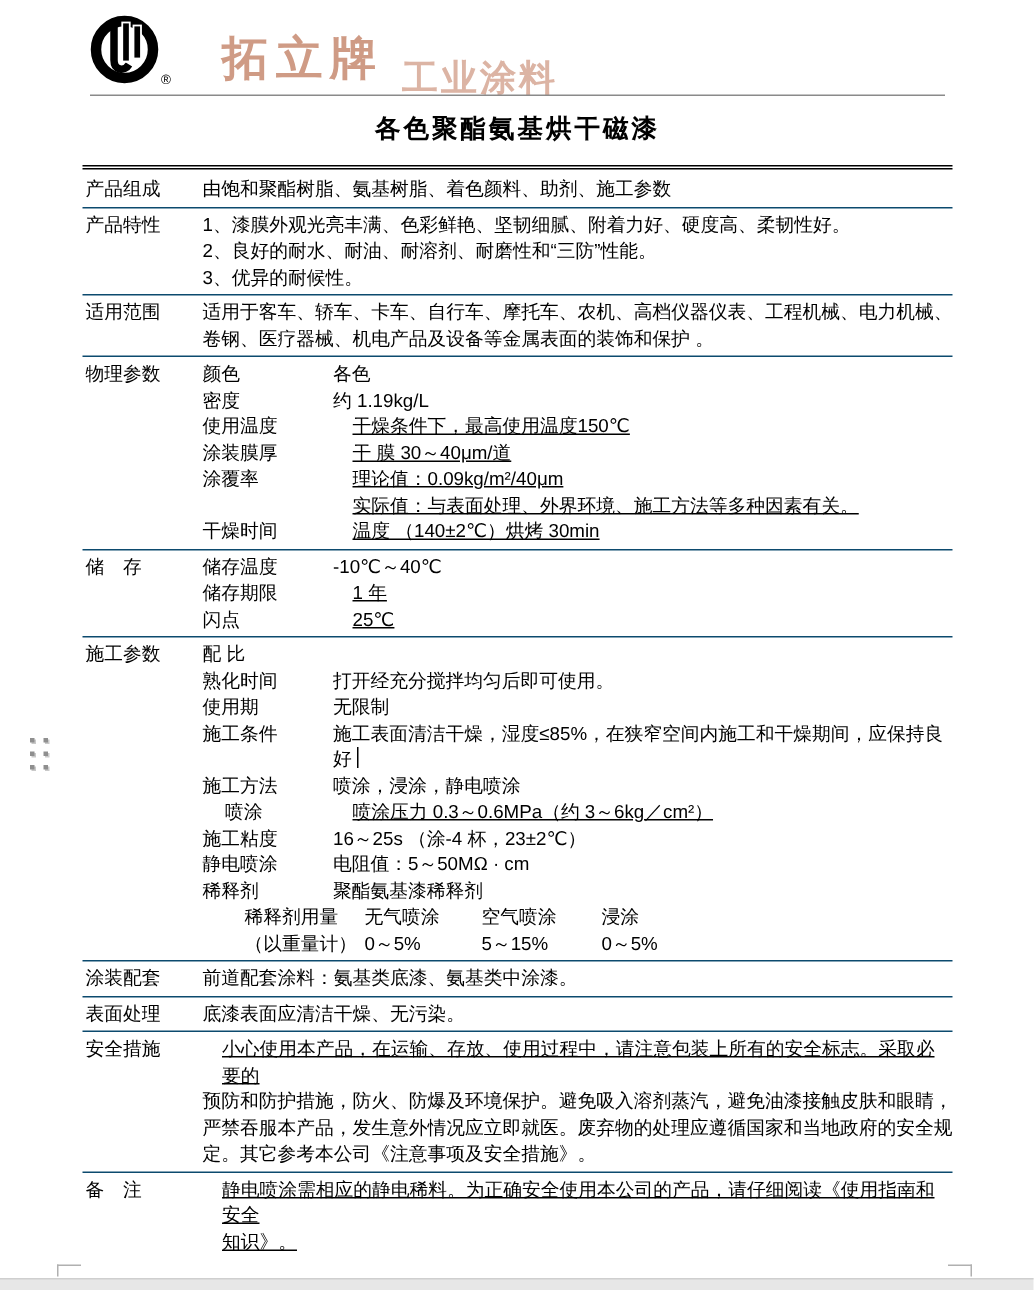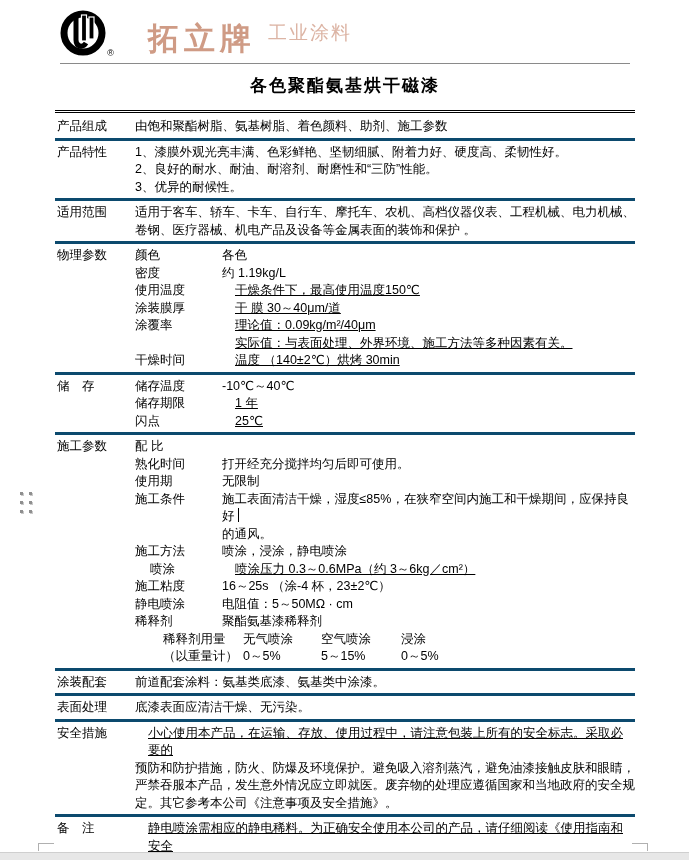--- a/index.html
+++ b/index.html
@@ -16,34 +16,35 @@
   
   .hdr { position:absolute; top:8px; left:58px; display:flex; align-items:flex-start; }
   .logo-wrap { position:relative; width:52px; height:52px; }
   .logo-reg { position:absolute; right:-4px; bottom:2px; font-size:9px; color:#000; }
   .brand-name {
     margin-left:38px; margin-top:10px;
     font-size:31px; font-weight:bold; letter-spacing:5px;
     color:#cf9b85;
   }
   .brand-tag {
-    margin-left:12px; margin-top:12px;
-    font-size:19px; letter-spacing:2px;
+    margin-left:12px; margin-top:28px;
+    font-size:24px; letter-spacing:2px;
     color:#dcb4a4;
+    font-weight:bold;
   }
   .hdr-rule { position:absolute; top:63px; left:60px; width:570px; height:1px; background:#8a8a8a; }
   
   .doc-title {
     position:absolute; top:74px; left:55px; width:580px;
     text-align:center; font-size:17px; font-weight:bold; letter-spacing:2px;
   }
   
   .spec { position:absolute; top:110px; left:55px; width:580px; line-height:17.5px; }
   .double-rule { height:3px; border-top:1px solid #000; border-bottom:1px solid #000; }
-  .trow { display:grid; grid-template-columns:80px 1fr; border-top:3px solid #0c4a6e; padding:3px 0 2px; }
+  .trow { display:grid; grid-template-columns:80px 1fr; border-top:1px solid #0c4a6e; padding:3px 0 2px; }
   .trow.first { border-top:none; padding-top:5px; }
   .rlabel { padding-left:2px; }
   .sub { display:grid; grid-template-columns:87px 1fr; }
   .sub .slabel.ind { padding-left:15px; }
   .ind-sm { padding-left:13px;text-decoration:underline; }
   .dil { display:grid; grid-template-columns:80px 78px 80px 1fr;margin-left:28px; }
   .caret { display:inline-block; width:1px; height:14px; background:#000; margin-left:3px; vertical-align:-2px; }
   
   .dots { position:absolute; left:20px; top:492px; display:grid;
           grid-template-columns:3px 3px; grid-template-rows:3px 3px 3px; gap:6px; }
@@ -164,24 +165,20 @@
       </div>
       <div class="sub">
         <div class="slabel">使用期</div>
         <div>无限制</div>
       </div>
       <div class="sub">
         <div class="slabel">施工条件</div>
         <div><span>施工表面清洁干燥，湿度≤85%，在狭窄空间内施工和干燥期间，应保持良好</span><span class="caret"></span></div>
       </div>
       <div class="sub">
-        <div class="slabel"></div>
-        <div>的通风。</div>
-      </div>
-      <div class="sub">
         <div class="slabel">施工方法</div>
         <div>喷涂，浸涂，静电喷涂</div>
       </div>
       <div class="sub">
         <div class="slabel ind">喷涂</div>
         <div class="ind-sm">喷涂压力 0.3～0.6MPa（约 3～6kg／cm²）</div>
       </div>
       <div class="sub">
         <div class="slabel">施工粘度</div>
         <div>16～25s （涂-4 杯，23±2℃）</div>

